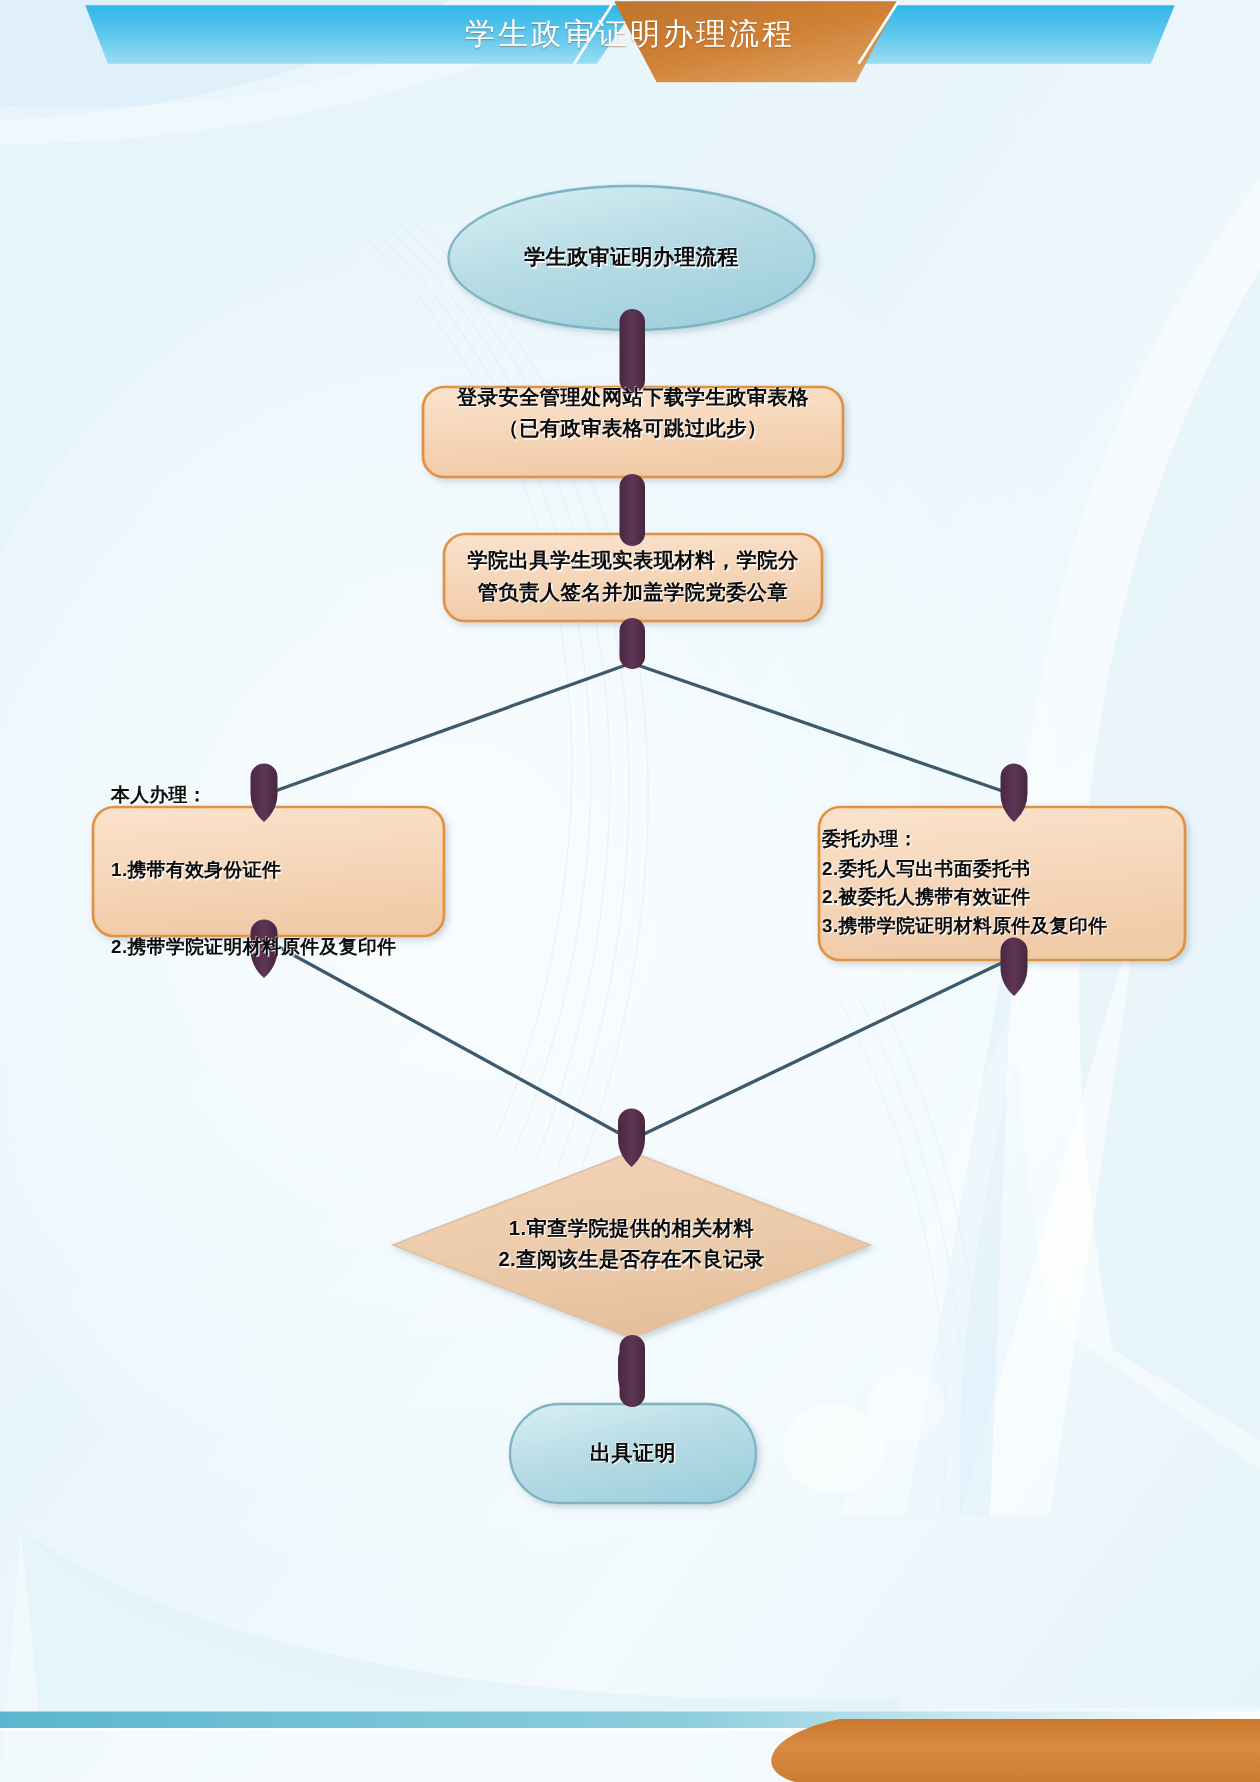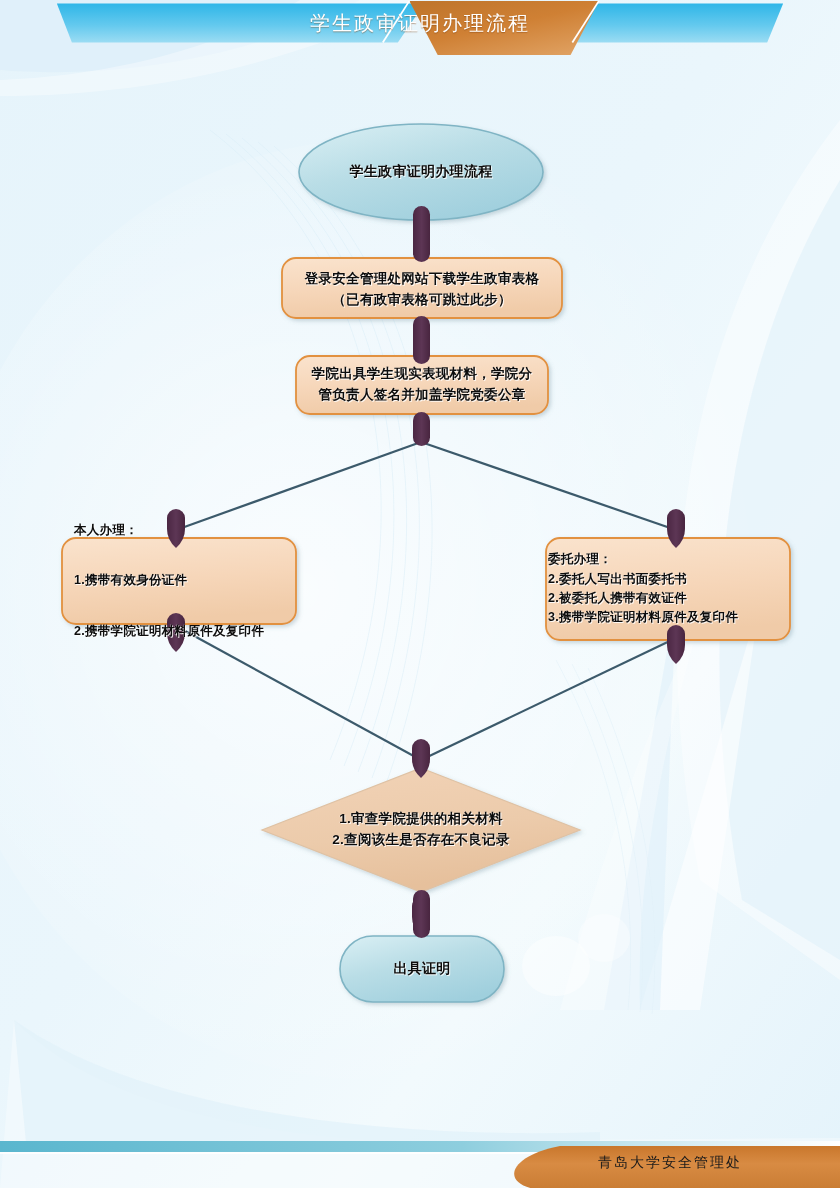--- a/index.html
+++ b/index.html
@@ -190,21 +190,20 @@
   <svg width="400" height="60" viewBox="0 0 400 60" style="position:absolute;left:440px;top:1144px;">
     <defs>
       <linearGradient id="forange" x1="0" y1="0" x2="0" y2="1">
         <stop offset="0%" stop-color="#c9772c"></stop>
         <stop offset="40%" stop-color="#d88b43"></stop>
         <stop offset="100%" stop-color="#c97c33"></stop>
       </linearGradient>
     </defs>
     <path d="M120,2 L400,2 L400,46 L108,46 C62,46 60,14 120,2 Z" fill="url(#forange)"></path>
   </svg>
-  <div class="footer-title">青岛大学安全管理处</div>
 
   <svg class="flow" width="840" height="1188" viewBox="0 0 840 1188">
     <defs>
       <linearGradient id="termGrad" x1="0.1" y1="0" x2="0.7" y2="1">
         <stop offset="0%" stop-color="#d7eef3"></stop>
         <stop offset="45%" stop-color="#b9dde6"></stop>
         <stop offset="100%" stop-color="#9fcfdd"></stop>
       </linearGradient>
       <linearGradient id="procGrad" x1="0" y1="0" x2="0.2" y2="1">
         <stop offset="0%" stop-color="#fae3cd"></stop>
@@ -272,21 +271,21 @@
       <path d="M667,634 a9,9 0 0 1 18,0 v11 q0,11 -9,19 q-9,-8 -9,-19 Z"></path>
       <path d="M412,748 a9,9 0 0 1 18,0 v11 q0,11 -9,19 q-9,-8 -9,-19 Z"></path>
       <path d="M412,906 a9,9 0 0 1 18,0 v11 q0,11 -9,19 q-9,-8 -9,-19 Z"></path>
     </g>
   </svg>
 
   <div class="node-text center start-text" style="left:299px;top:124px;width:244px;height:96px;">
     <span class="tline wa">学生政审证明办理流程</span>
   </div>
 
-  <div class="node-text center" style="left:282px;top:260px;width:280px;height:60px;align-items:center;">
+  <div class="node-text center" style="left:282px;top:246px;width:280px;height:60px;align-items:center;">
     <span class="tline wa">登录安全管理处网站下载学生政审表格</span>
     <span class="tline wa">（已有政审表格可跳过此步）</span>
   </div>
 
   <div class="node-text center" style="left:296px;top:356px;width:252px;height:58px;">
     <span class="tline wa">学院出具学生现实表现材料，学院分</span>
     <span class="tline wa">管负责人签名并加盖学院党委公章</span>
   </div>
 
   <div class="node-text left" style="left:70px;top:538px;width:234px;height:86px;padding-left:4px;font-size:12.5px;gap:31px;">

